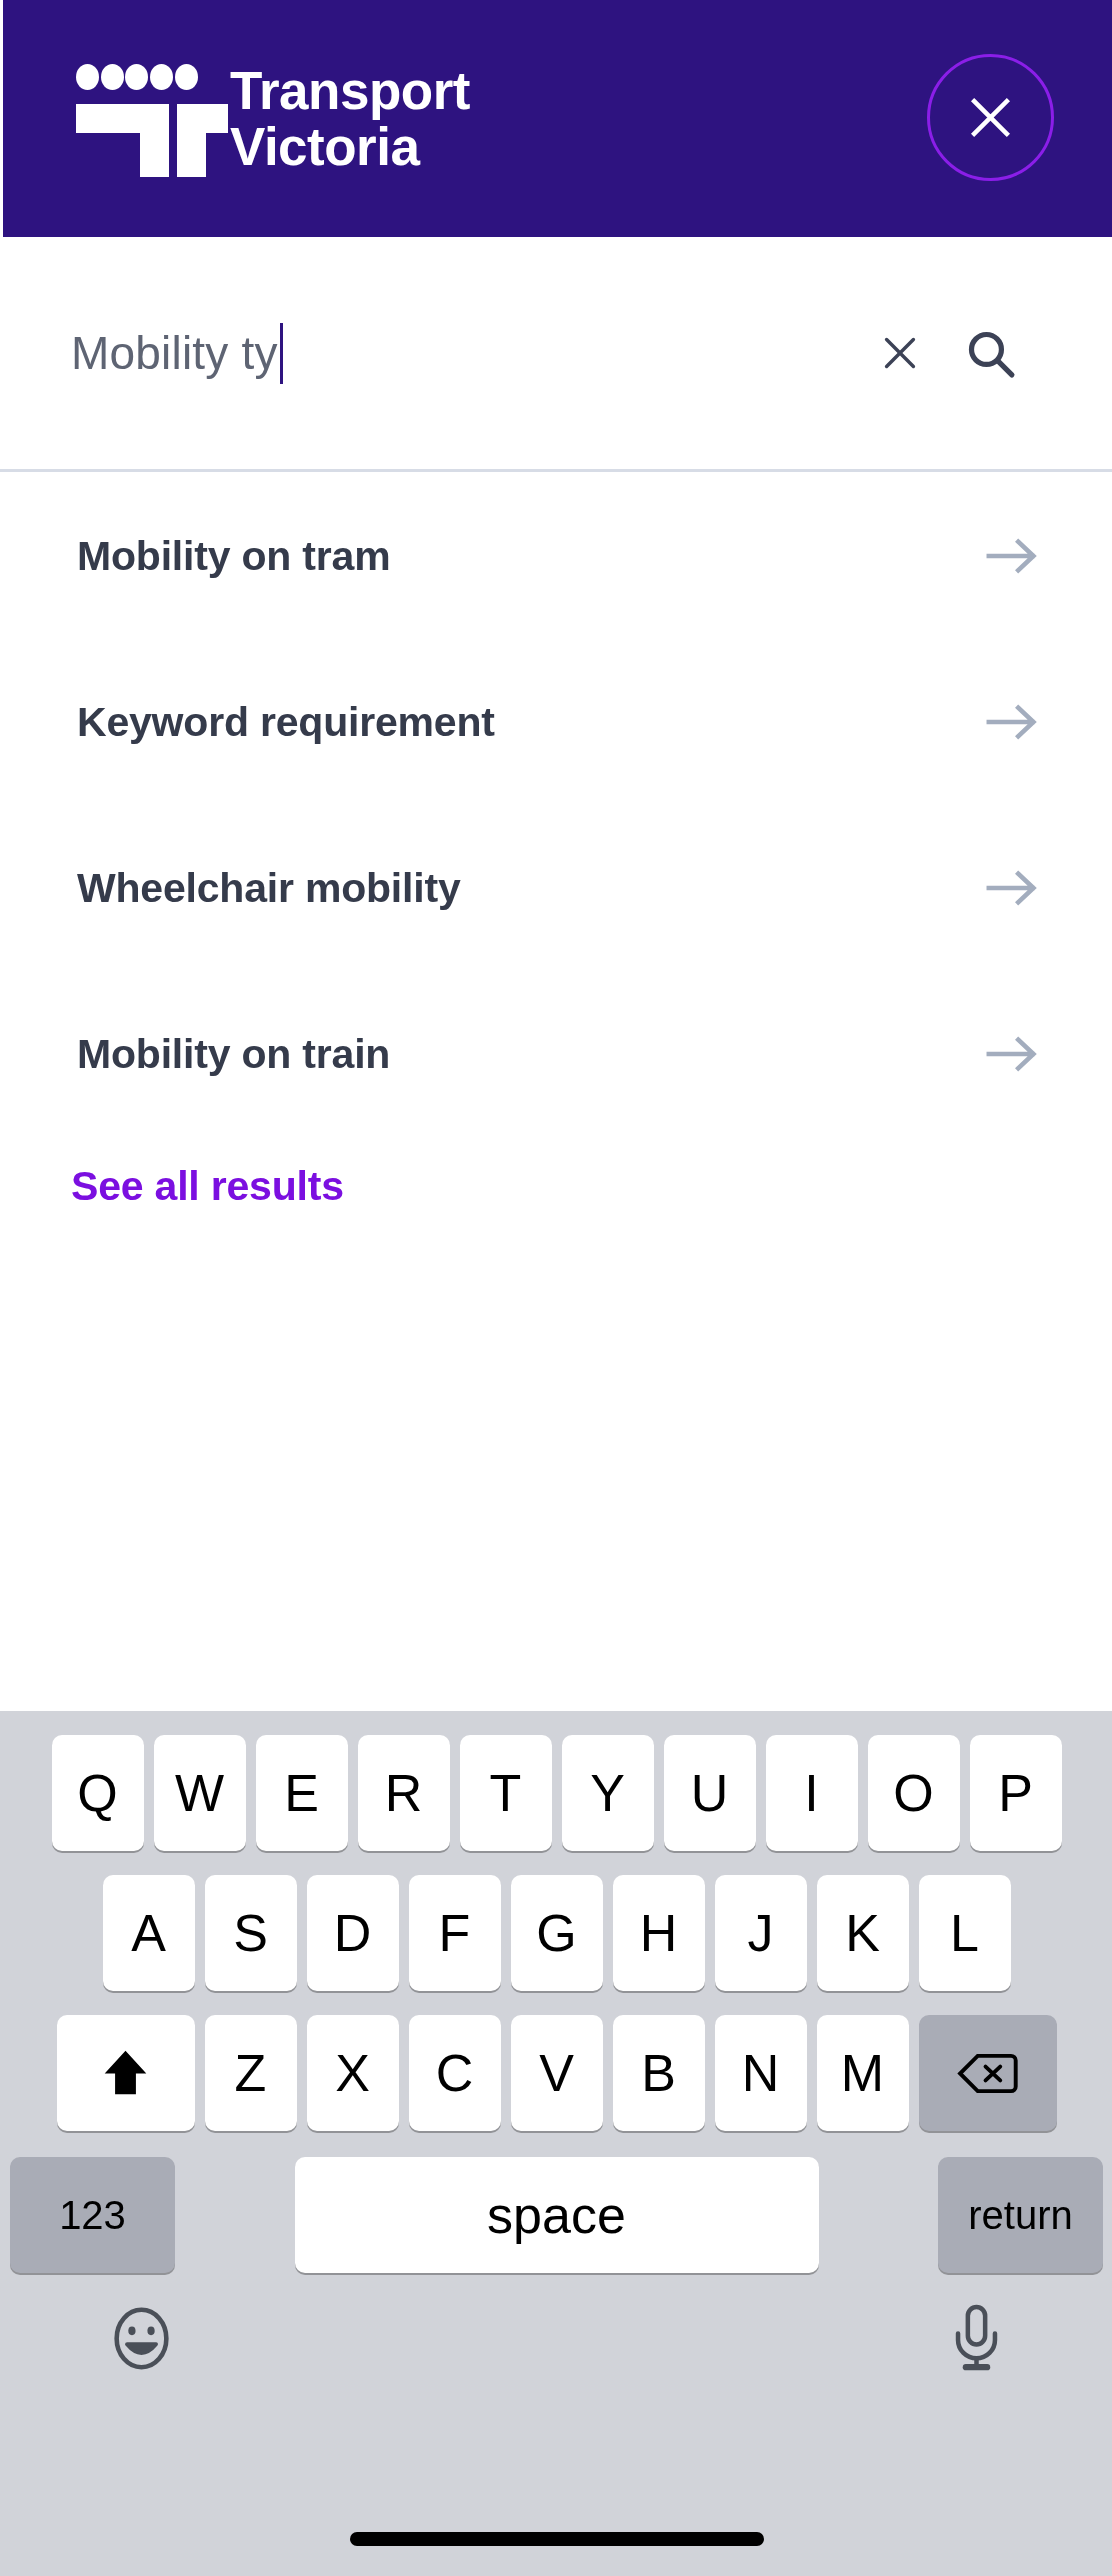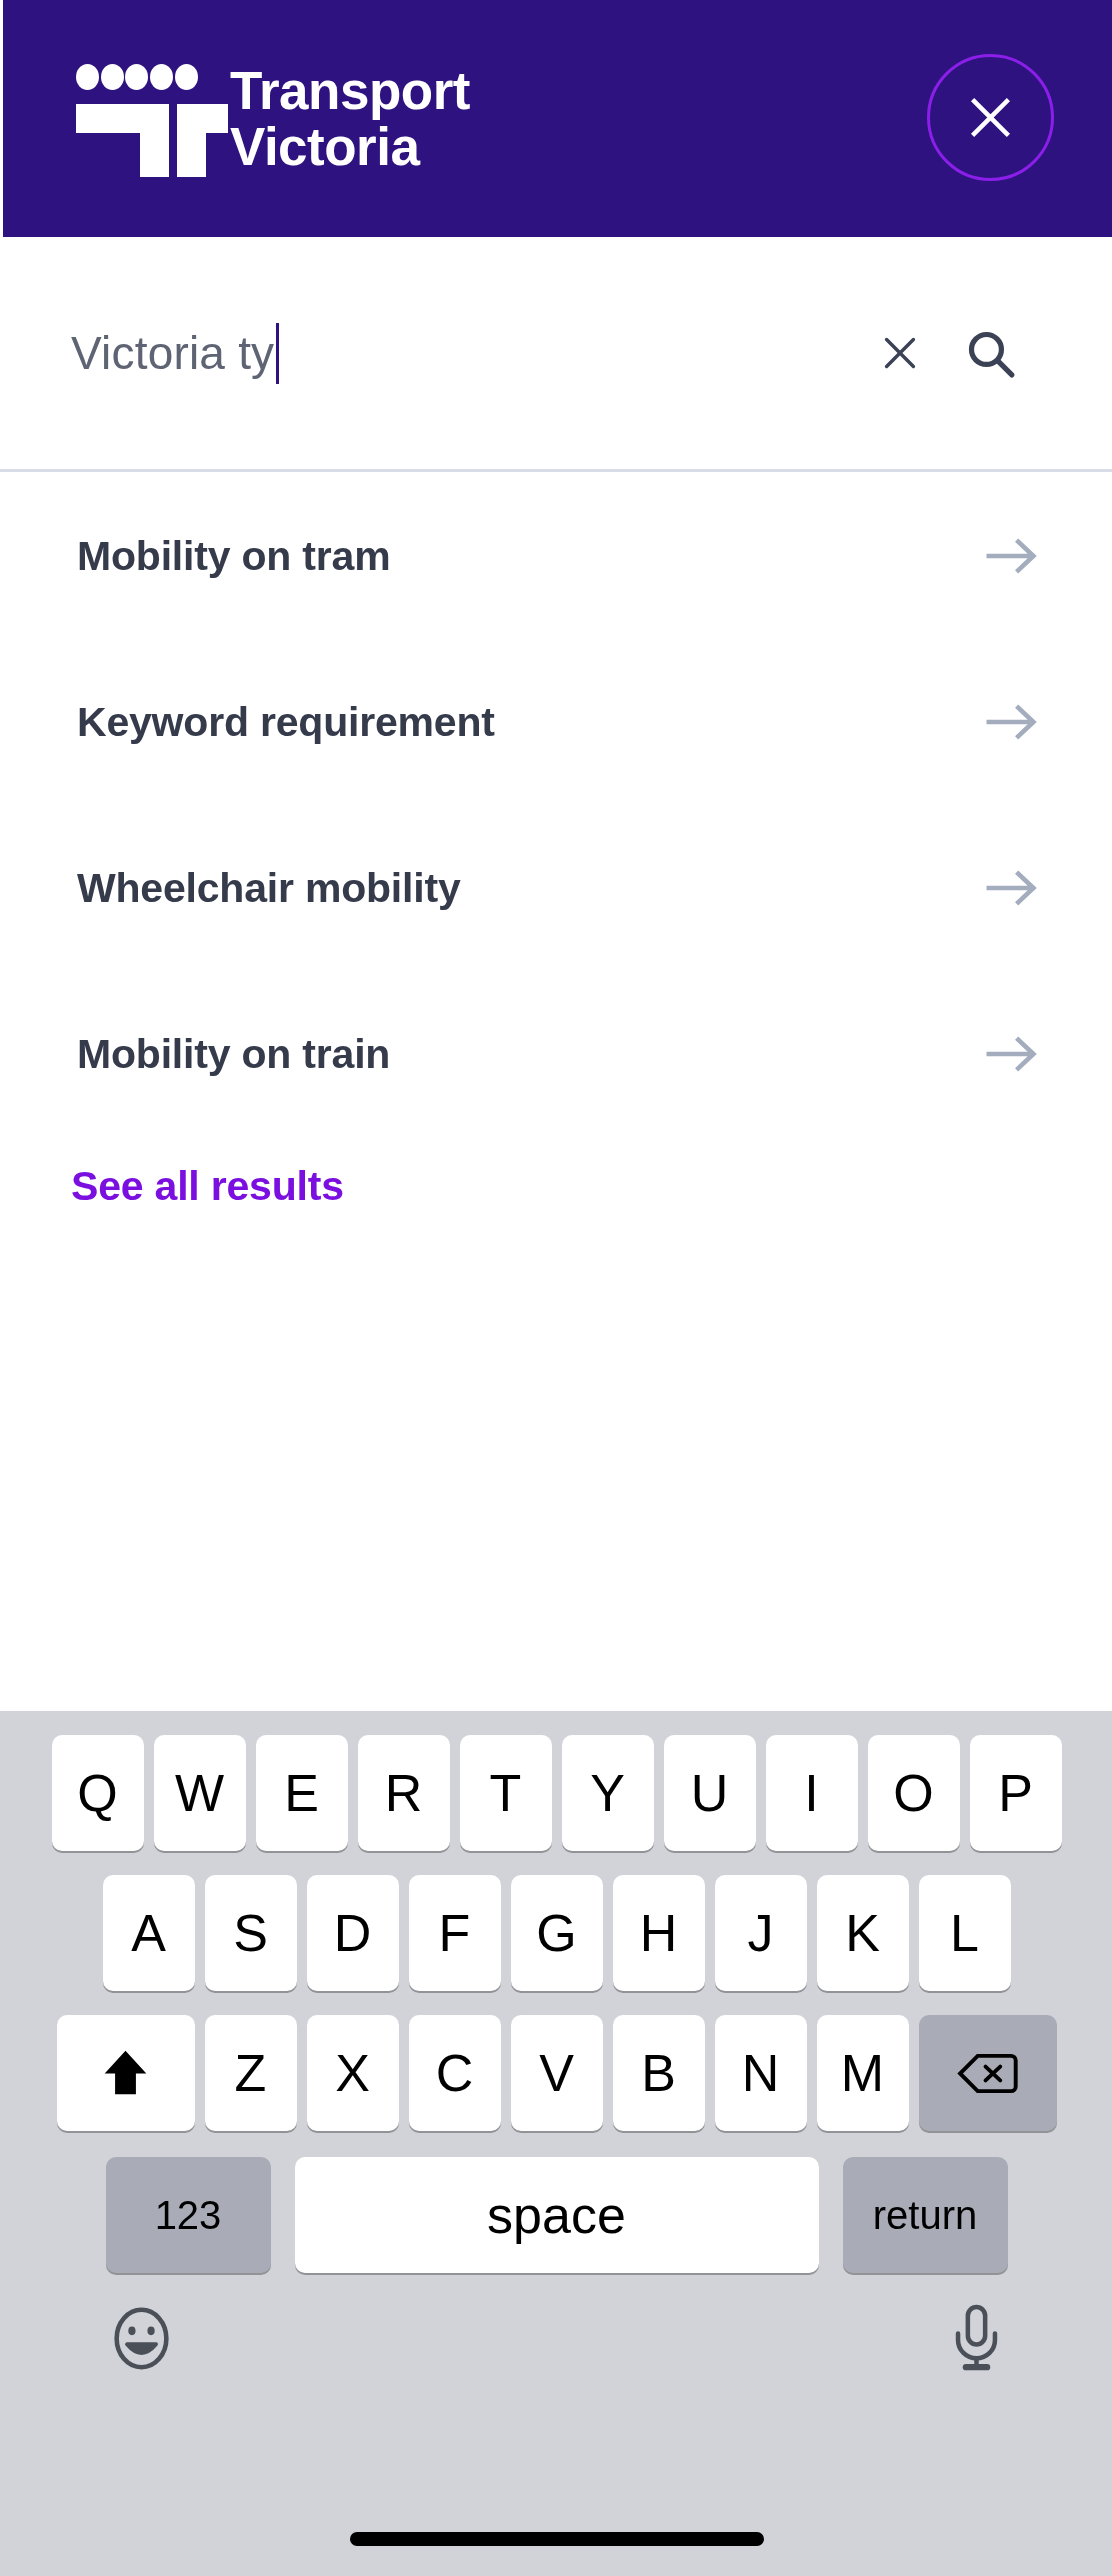--- a/index.html
+++ b/index.html
@@ -119,21 +119,21 @@
   
   .keyboard {
     position:absolute; left:0; bottom:0; width:1113px; height:865px;
     background:#D1D3D9;
     padding-top:24px;
   }
   .krow { display:flex; justify-content:center; align-items:flex-start; }
   .krow.r1 { margin-bottom:24px; }
   .krow.r2 { margin-bottom:24px; }
   .krow.r3 { margin-bottom:26px; }
-  .krow.r4 { margin-bottom:0; }
+  .krow.r4 { margin-bottom:0;justify-content:space-between; }
 
   .key {
     background:#fff;
     border-radius:10px;
     box-shadow:0 2px 0 rgba(0,0,0,0.30);
     display:flex; align-items:center; justify-content:center;
     font-size:52px;
     color:#000;
     font-weight:400;
     cursor:pointer;
@@ -190,21 +190,21 @@
 
     <div class="close-btn" aria-label="Close">
       <svg viewBox="0 0 24 24">
         <path d="M4 4 L20 20 M20 4 L4 20" stroke="#ffffff" stroke-width="2.2" stroke-linecap="square" fill="none"></path>
       </svg>
     </div>
   </div>
 
   <div class="searchbar">
     <div class="search-input">
-      <span>Victoria ty</span>
+      <span>Mobility ty</span>
         <span class="caret"></span>
     </div>
     <div class="search-actions">
       <button class="icon-btn" aria-label="Clear">
         <svg width="46" height="46" viewBox="0 0 24 24">
           <path d="M5 5 L19 19 M19 5 L5 19" stroke="#3C4256" stroke-width="1.8" stroke-linecap="round" fill="none"></path>
         </svg>
       </button>
       <button class="icon-btn" aria-label="Search">
         <svg width="57" height="57" viewBox="0 0 24 24">

